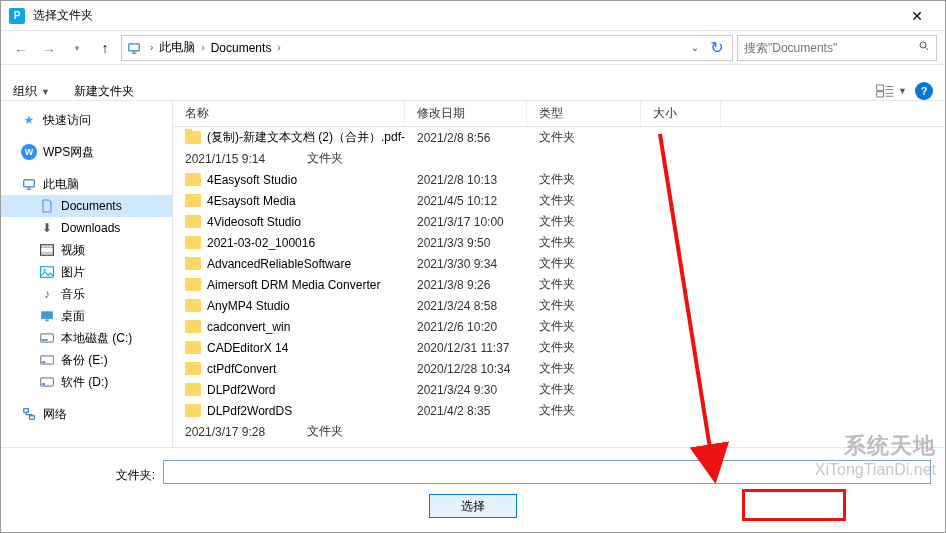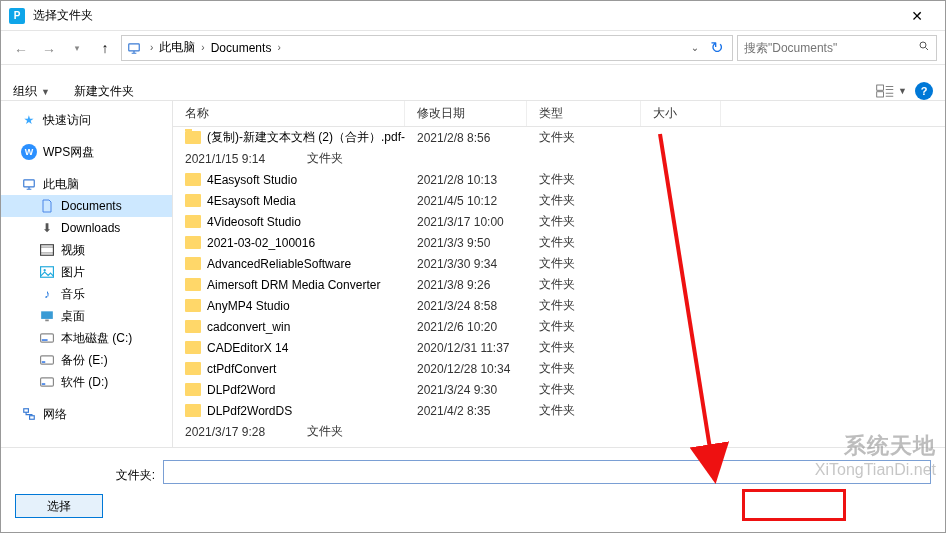--- a/index.html
+++ b/index.html
@@ -72,21 +72,21 @@
 .row .ctype { width: 114px; padding-left: 12px; color: #333; }
 .row .csize { width: 80px; padding-left: 12px; }
 .foldericon { width: 16px; height: 13px; background: #ffd769; border-radius: 1px; position: relative; flex-shrink: 0; }
 .foldericon::before { content:''; position:absolute; top:-3px; left:0; width:7px; height:3px; background:#ffd769; border-radius:1px 1px 0 0; }
 
 
 .bottom { border-top: 1px solid #e5e5e5; padding: 12px 14px 14px 14px; display:flex; flex-direction:column; gap:10px; }
 .fnrow { display:flex; align-items:flex-end; gap:8px; }
 .fnrow .lbl { font-size:12px; color:#000; width:50px; text-align:right; margin-left: 90px; }
 .fnrow input { flex:1; height:24px; border:1px solid #7a9fd4; outline:none; padding:0 4px; font-size:12px; }
-.btnrow { display:flex; justify-content:flex-start; gap:8px; }
+.btnrow { display:flex; justify-content:center; gap:8px; }
 .dlgbtn { min-width:88px; height:24px; font-size:12px; border:1px solid #999; background:#e9e9e9; cursor:pointer; display:inline-flex; align-items:center; justify-content:center; }
 .dlgbtn.primary { border:1px solid #0078d7; background:#e5f1fb; position: relative; }
 
 
 .anno-arrow { position:absolute; pointer-events:none; }
 
 
 .watermark { position:absolute; right:10px; bottom:54px; text-align:right; pointer-events:none; opacity:0.55; }
 .watermark .wm1 { font-size:22px; font-weight:bold; color:#888; letter-spacing:1px; }
 .watermark .wm2 { font-size:16px; color:#999; }

